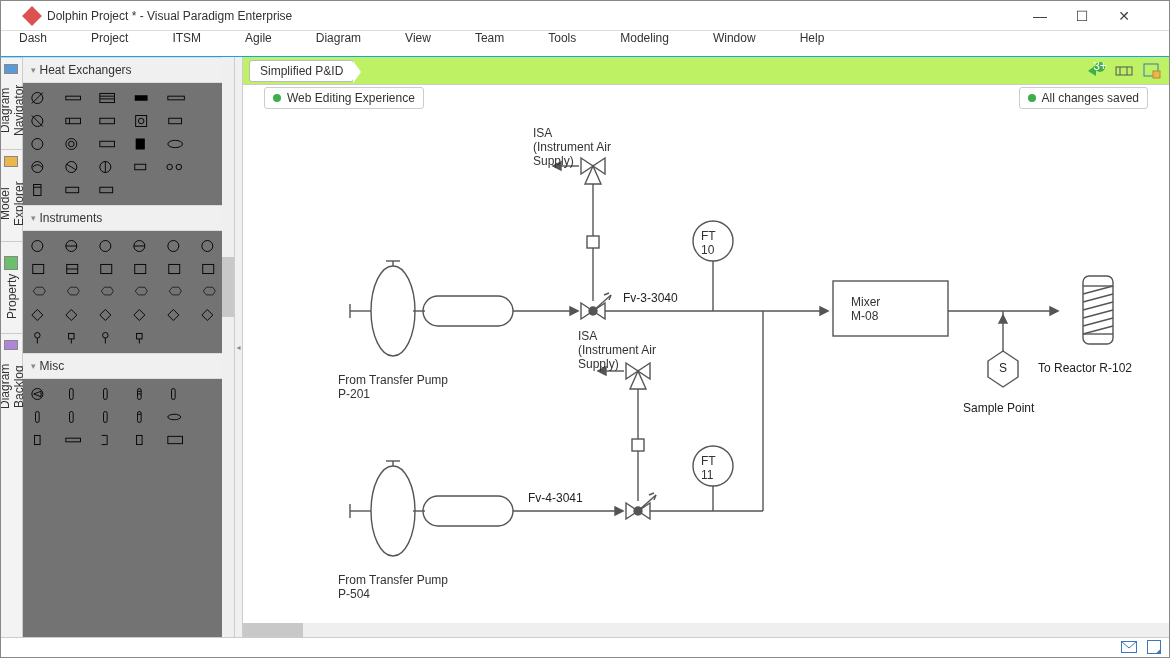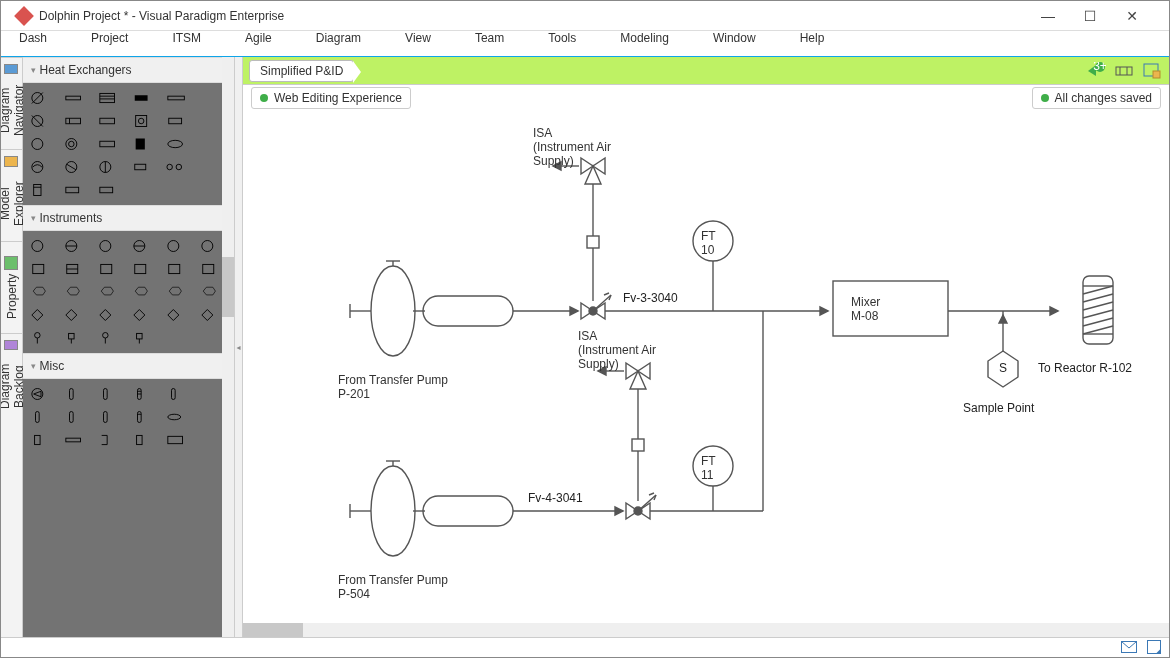--- a/index.html
+++ b/index.html
@@ -1,17 +1,17 @@
 <!DOCTYPE html>
 <html><head>
 <meta charset="utf-8">
 <style>
 *{box-sizing:border-box;margin:0;padding:0;font-family:"Segoe UI",Tahoma,sans-serif;font-size:12px;color:#333}
 body{background:#fff;width:1170px;height:658px;overflow:hidden;border:1px solid #888}
-.titlebar{height:30px;display:flex;align-items:center;padding:0 16px;border-bottom:1px solid #ddd}
+.titlebar{height:30px;display:flex;align-items:center;padding:0 24px;border-bottom:1px solid #ddd}
 .titlebar .logo{width:14px;height:14px;background:#d9534f;transform:rotate(45deg);margin-right:8px}
 .titlebar .title{flex:1}
 .winbtn{width:42px;height:28px;text-align:center;line-height:28px;font-size:14px;color:#444}
 .menubar{height:26px;display:flex;gap:44px;padding:0 18px;border-bottom:1px solid #0ea5e9}
 .menubar span{cursor:pointer}
 .main{display:flex;height:580px}
 .sidetabs{width:22px;background:#f3f3f3;border-right:1px solid #ccc;display:flex;flex-direction:column}
 .sidetab{height:92px;writing-mode:vertical-rl;transform:rotate(180deg);text-align:center;padding:6px 0;border-bottom:1px solid #ccc;display:flex;align-items:center;justify-content:center;gap:4px;cursor:pointer;font-size:11px}
 .sidetab .ticon{width:14px;height:14px;background:#5b9bd5;border:1px solid #888}
 .palette{width:212px;background:#737373;border-right:1px solid #ccc;overflow:hidden;position:relative}
@@ -23,21 +23,21 @@
 .pscroll{position:absolute;right:0;top:0;width:12px;height:100%;background:#efefef}
 .pthumb{position:absolute;right:0;top:200px;width:12px;height:60px;background:#c8c8c8}
 .splitter{width:8px;background:#f0f0f0;border-right:1px solid #ccc;display:flex;align-items:center;justify-content:center}
 .splitter::after{content:"◂";font-size:8px;color:#888}
 .canvaswrap{flex:1;display:flex;flex-direction:column}
 .tabrow{height:28px;background:#bef264;border-bottom:1px solid #ccc;display:flex;align-items:center;padding:0 6px}
 .dtab{background:#fff;border:1px solid #bbb;border-radius:3px;padding:3px 10px;position:relative}
 .dtab::after{content:"";position:absolute;right:-8px;top:0;border-left:8px solid #fff;border-top:11px solid transparent;border-bottom:11px solid transparent}
 .tabrow .spacer{flex:1}
 .ticonbtn{width:22px;height:22px;margin-left:6px;display:flex;align-items:center;justify-content:center;cursor:pointer}
-.statusrow{height:26px;display:flex;align-items:center;padding:0 8px;gap:12px}
+.statusrow{height:26px;display:flex;align-items:center;padding:0 21px;gap:12px}
 .pill{border:1px solid #ccc;border-radius:3px;padding:3px 8px;display:flex;align-items:center;gap:6px;font-size:12px;color:#666}
 .dot{width:8px;height:8px;border-radius:50%;background:#3fae49}
 .canvas{flex:1;background:#fff;position:relative;overflow:hidden}
 .lbl{position:absolute;font-size:12px;color:#222}
 .statusbar{height:22px;border-top:1px solid #ccc;display:flex;align-items:center;justify-content:flex-end;padding:0 8px;gap:10px}
 .cscroll{position:absolute;bottom:0;left:0;height:14px;width:100%;background:#efefef}
 .cscroll .th{position:absolute;left:0;top:0;height:14px;width:60px;background:#c8c8c8}
 </style>
 </head>
 <body>

